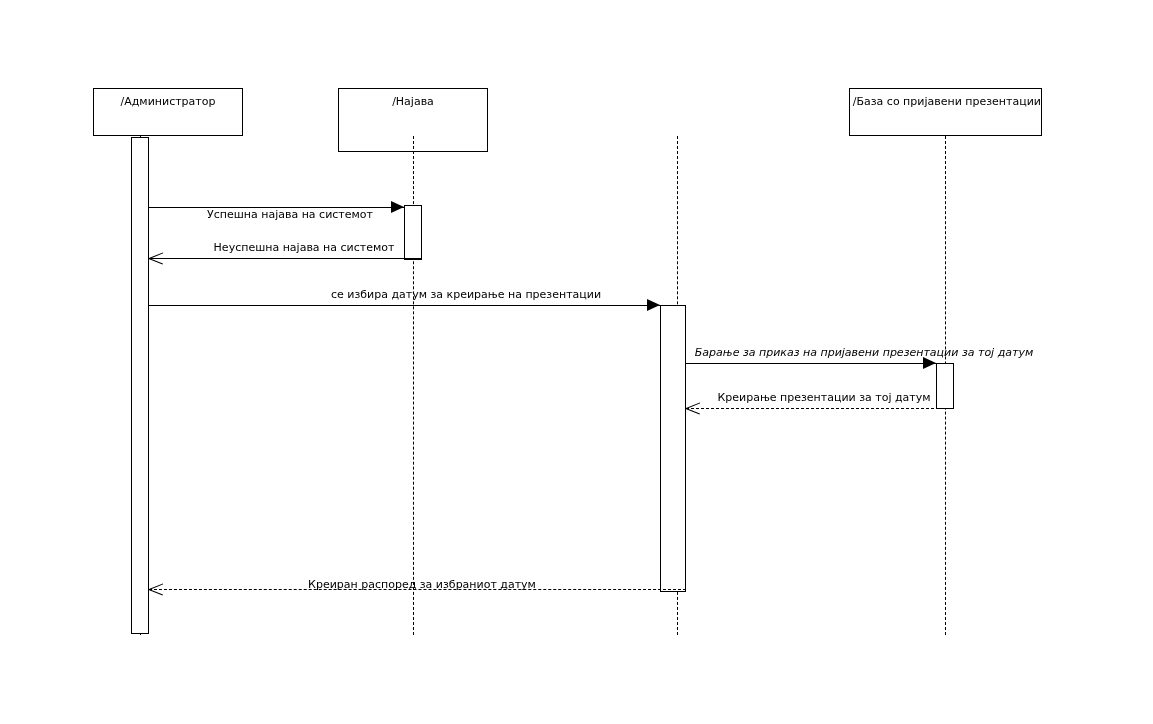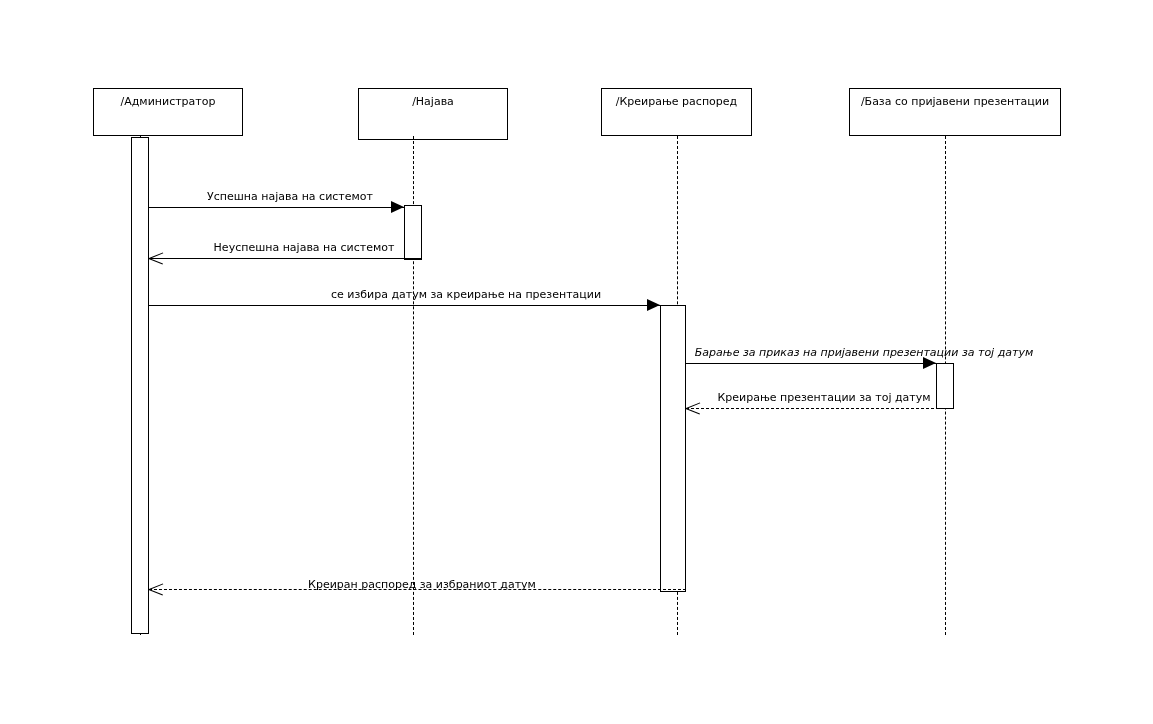--- a/index.html
+++ b/index.html
@@ -93,41 +93,38 @@
 <body>
 
 <div id="diagram-canvas">
 
   <div class="lifeline-header" style="left:65px; top:88px; width:150px; height:48px;margin-left:28px;">
     <span class="lifeline-title">/Администратор</span>
   </div>
   <div class="lifeline-line" style="left:140px; top:136px; height:499px;"></div>
   <div class="activation-bar" style="left:131px; top:137px; width:18px; height:497px;"></div>
 
-  <div class="lifeline-header" style="left:358px; top:88px; width:150px; height:52px;">
+  <div class="lifeline-header" style="left:338px; top:88px; width:150px; height:64px;">
     <span class="lifeline-title">/Најава</span>
   </div>
   <div class="lifeline-line" style="left:413px; top:136px; height:499px;"></div>
   <div class="activation-bar" style="left:404px; top:205px; width:18px; height:55px;"></div>
 
-  <div class="lifeline-header" style="left:601px; top:88px; width:151px; height:48px;">
-    <span class="lifeline-title">/Креирање распоред</span>
-  </div>
   <div class="lifeline-line" style="left:677px; top:136px; height:499px;"></div>
   <div class="activation-bar" style="left:660px; top:305px; width:26px; height:287px;"></div>
 
-  <div class="lifeline-header" style="left:849px; top:88px; width:212px; height:48px;">
+  <div class="lifeline-header" style="left:849px; top:88px; width:193px; height:48px;text-align:right;">
     <span class="lifeline-title">/База со пријавени презентации</span>
   </div>
   <div class="lifeline-line" style="left:945px; top:136px; height:499px;"></div>
   <div class="activation-bar" style="left:936px; top:363px; width:18px; height:46px;"></div>
 
   <div class="msg" style="left:149px; top:207px; width:255px;"></div>
   <div class="arrow-filled-right" style="left:391px; top:201px;"></div>
-  <div class="msg-label" style="left:290px; top:190px;">Успешна најава на системот</div>
+  <div class="msg-label" style="left:290px; top:208px;">Успешна најава на системот</div>
 
   <div class="msg" style="left:149px; top:258px; width:273px;"></div>
   <div class="arrow-open-left" style="left:149px; top:251px;"></div>
   <div class="msg-label" style="left:290px; top:241px;padding-left:28px;">Неуспешна најава на системот</div>
 
   <div class="msg" style="left:149px; top:305px; width:511px;"></div>
   <div class="arrow-filled-right" style="left:647px; top:299px;"></div>
   <div class="msg-label" style="left:466px; top:288px;">се избира датум за креирање на презентации</div>
 
   <div class="msg" style="left:686px; top:363px; width:250px;"></div>

